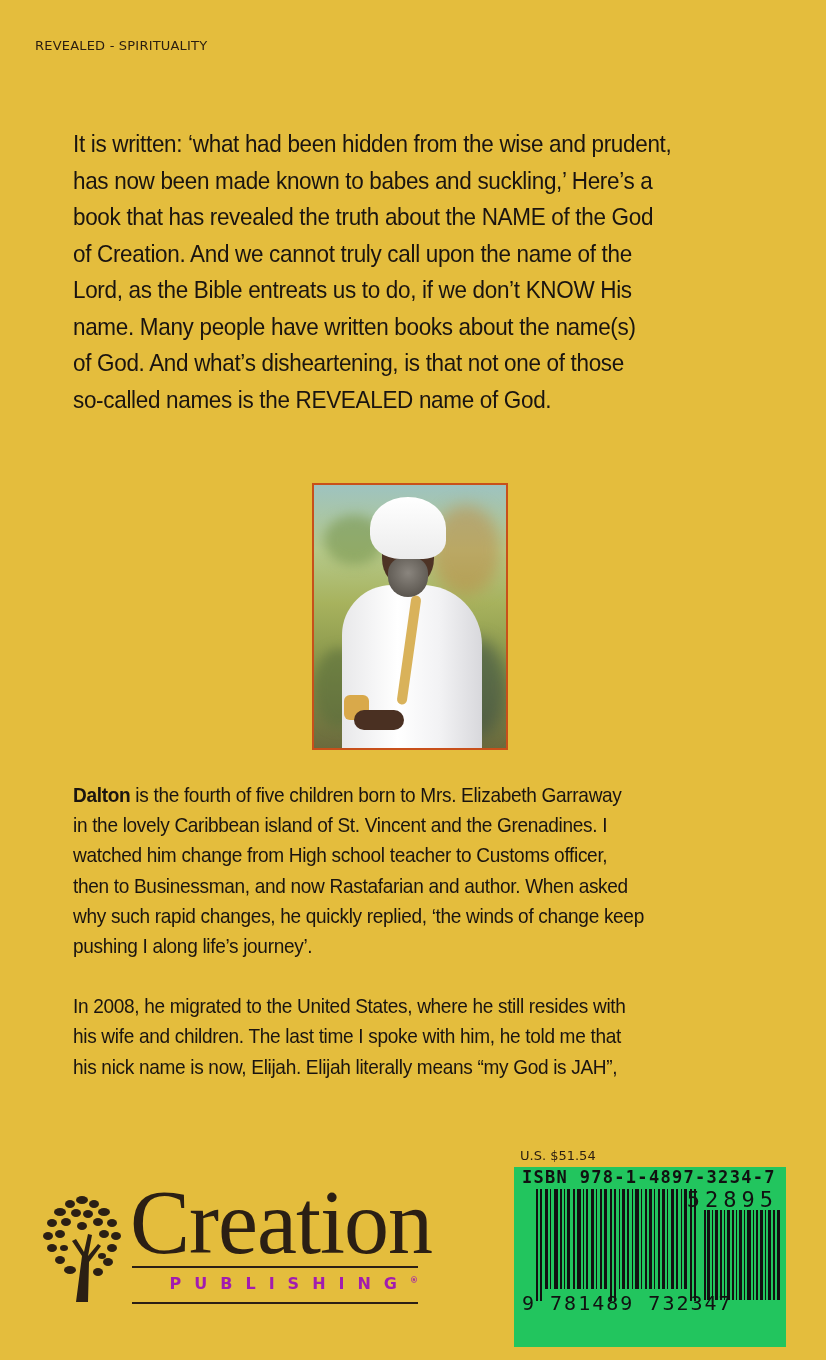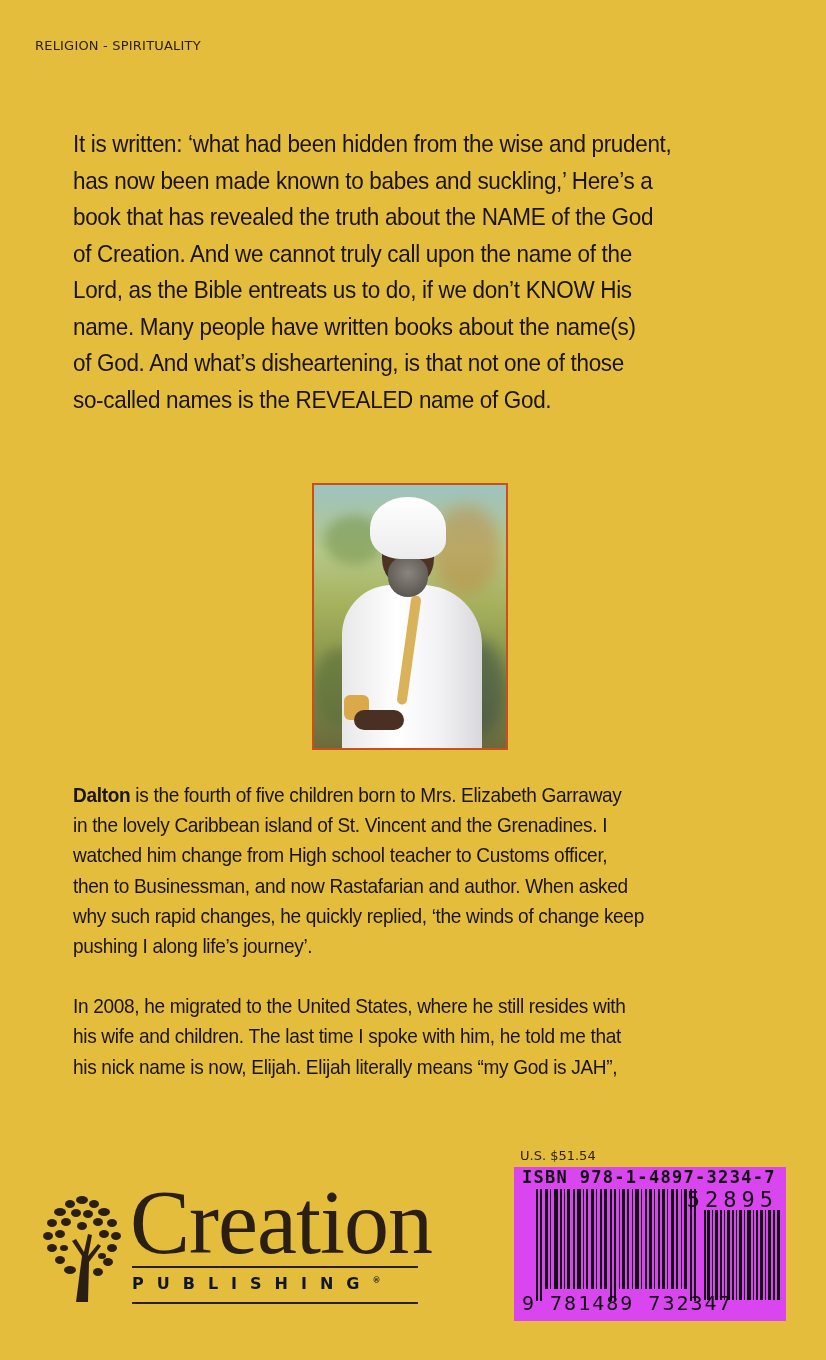--- a/index.html
+++ b/index.html
@@ -76,32 +76,32 @@
       position: absolute; left: 32px; top: 1186px; width: 390px; height: 116px;
     }
     .logo-text {
       position: absolute; left: 98px; top: -8px;
       font-family: "Liberation Serif", serif; font-size: 90px; line-height: 90px;
       color: #2b1f14; letter-spacing: -1px;
     }
     .logo-rule1 { position:absolute; left: 100px; top: 80px; width: 286px; height: 2px; background: #2b1f14; }
     .logo-rule2 { position:absolute; left: 100px; top: 116px; width: 286px; height: 2px; background: #2b1f14; }
     .logo-pub {
-      position: absolute; left: 100px; top: 88px; width: 286px; text-align: left;
+      position: absolute; left: 100px; top: 88px; width: 286px; text-align: right;
       font-family: "DejaVu Sans", sans-serif; font-weight: bold; font-size: 16px;
-      letter-spacing: 13px; color: #0f172a;
+      letter-spacing: 13px; color: #a21caf;
     }
     .tree { position: absolute; left: 0; top: 0; width: 100px; height: 116px; }
     .price {
       position: absolute; left: 520px; top: 1148px;
       font-family: "DejaVu Sans", sans-serif; font-size: 13px; color: #2a1d10;
     }
     .barcode-box {
-      position: absolute; left: 514px; top: 1167px; width: 272px; height: 154px;
-      background: #d946ef;
+      position: absolute; left: 514px; top: 1167px; width: 272px; height: 180px;
+      background: #22c55e;
     }
     .isbn-text {
       position: absolute; left: 8px; top: 0px;
       font-family: "DejaVu Sans Mono", monospace; font-size: 17px; font-weight: bold;
       letter-spacing: 1.3px; color: #111;
     }
     .addon-digits {
       position: absolute; right: 8px; top: 20px;
       font-family: "DejaVu Sans Mono", monospace; font-size: 22px; letter-spacing: 5px;
       color: #111;
@@ -112,21 +112,21 @@
       position: absolute; left: 8px; top: 124px;
       font-family: "DejaVu Sans Mono", monospace; font-size: 20px; letter-spacing: 2px;
       color: #111; background: transparent;
     }
   </style>
 </head>
 <body>
 
 <div>
 
-  <div class="category">RELIGION - SPIRITUALITY</div>
+  <div class="category">REVEALED - SPIRITUALITY</div>
 
   <div class="blurb">
     <div>It is written: ‘what had been hidden from the wise and prudent,</div>
     <div>has now been made known to babes and suckling,’ Here’s a</div>
     <div>book that has revealed the truth about the NAME of the God</div>
     <div>of Creation. And we cannot truly call upon the name of the</div>
     <div>Lord, as the Bible entreats us to do, if we don’t KNOW His</div>
     <div>name. Many people have written books about the name(s)</div>
     <div>of God. And what’s disheartening, is that not one of those</div>
     <div>so-called names is the REVEALED name of God.</div>

